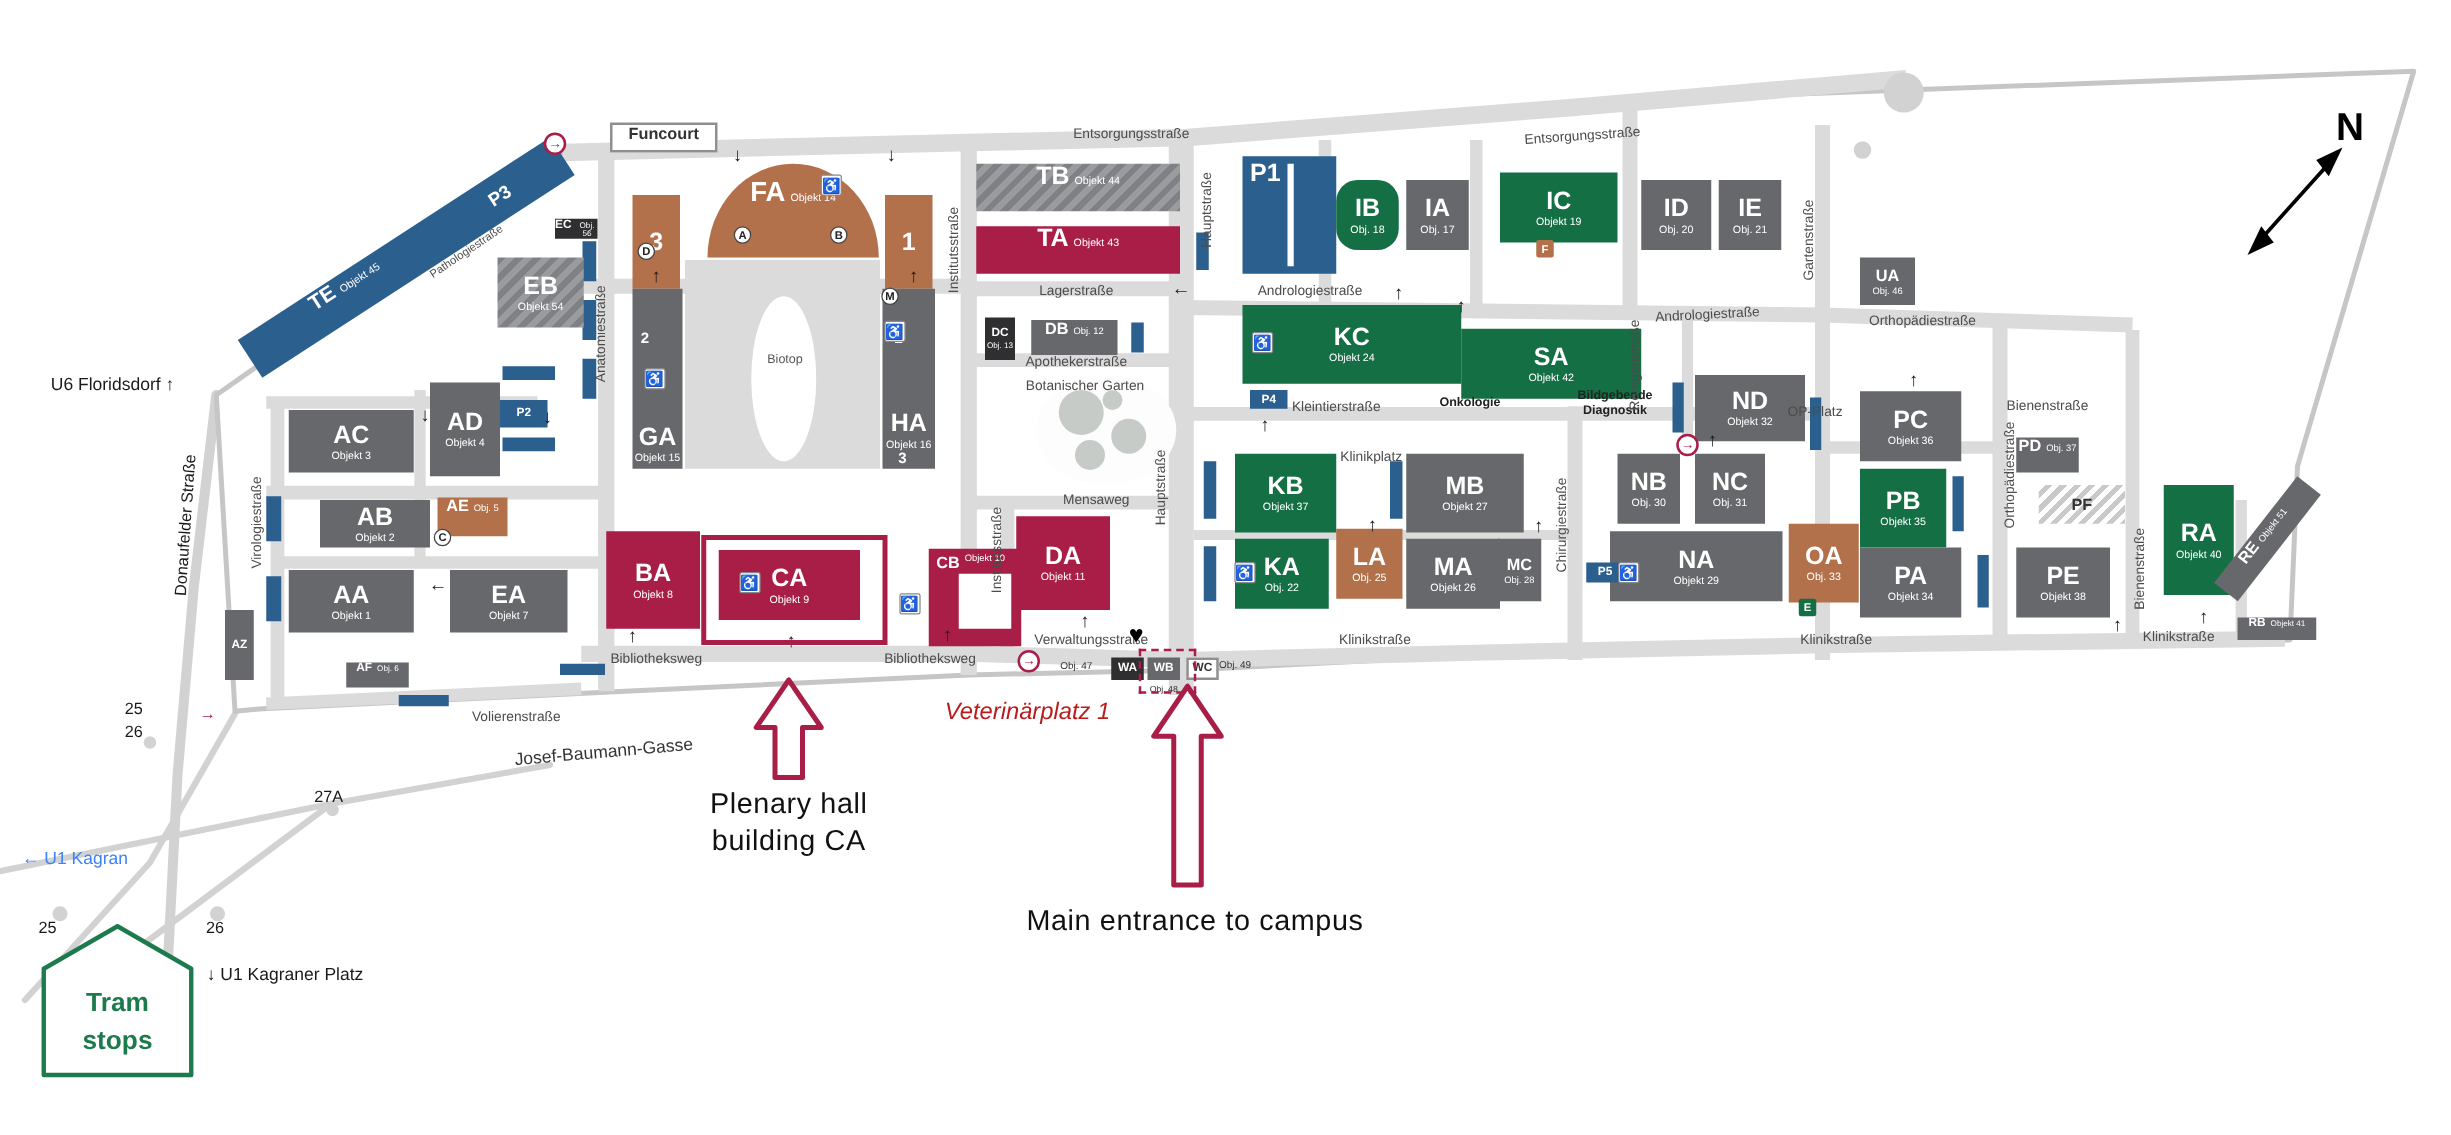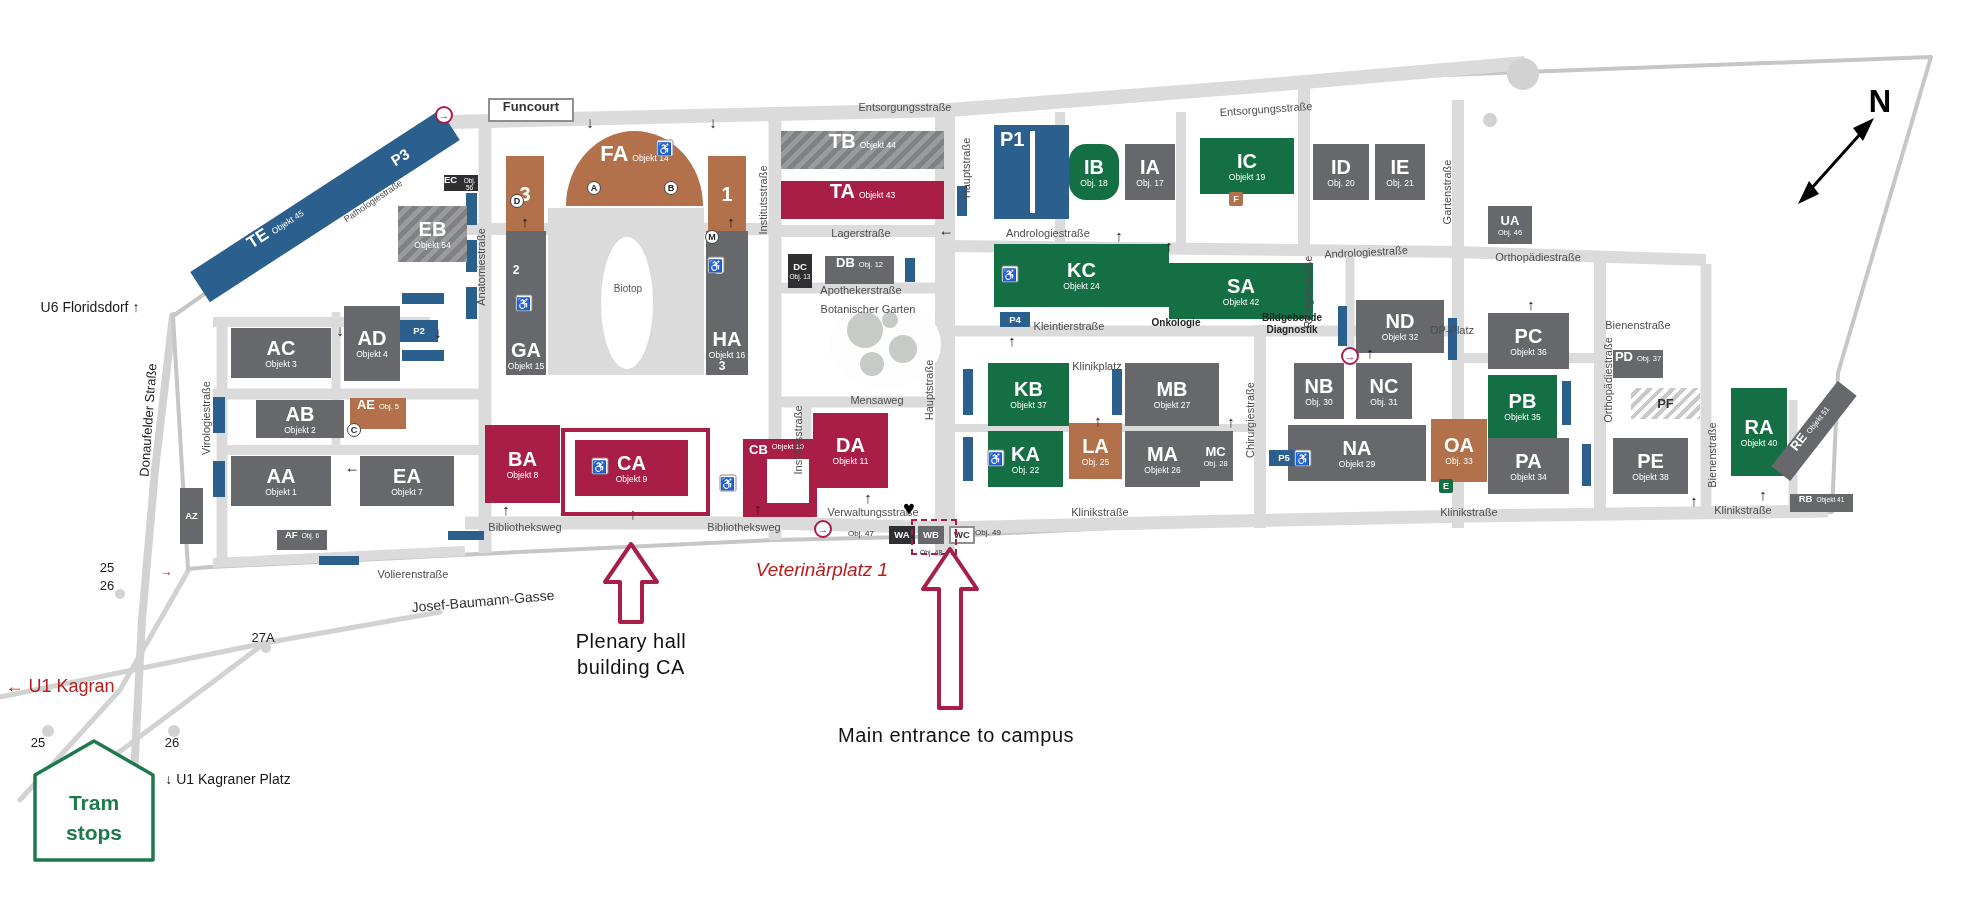--- a/index.html
+++ b/index.html
@@ -39,21 +39,21 @@
   .wc{width:17px;height:17px;background:#fff;border:1px solid #888;border-radius:2px;color:#000;
       font-size:12px;display:flex;align-items:center;justify-content:center;line-height:1;box-sizing:border-box}
   .ent{width:18px;height:18px;border-radius:50%;background:#fff;border:2px solid #a91e47;color:#a91e47;
        font-size:11px;font-weight:700;display:flex;align-items:center;justify-content:center;box-sizing:border-box}
   .dir{font-size:15px;font-weight:700;color:#1a1a1a;line-height:1}
   .pbar{background:#2b5f8e}
 
   #ca-highlight{position:absolute;left:561px;top:428px;width:141px;height:80px;border:4px solid #a91e47}
   #entrance-dash{position:absolute;left:911px;top:519px;width:42px;height:32px;border:2px dashed #a91e47}
   #heart{position:absolute;left:903px;top:498px;font-size:20px;color:#000;line-height:1}
-  .callout{position:absolute;color:#111;font-size:20px;font-weight:500;text-align:center;line-height:1.3;letter-spacing:.5px}
+  .callout{position:absolute;color:#111;font-size:23px;font-weight:500;text-align:center;line-height:1.3;letter-spacing:.5px}
   #plenary-label{left:456px;top:628px;width:350px}
   #entrance-label{left:706px;top:722px;width:500px}
   #tram-label{position:absolute;left:35px;top:788px;width:118px;text-align:center;color:#1d7a4c;
               font-size:21px;font-weight:600;line-height:1.45}
   #compass-n{position:absolute;left:1858px;top:84px;width:44px;text-align:center;font-size:31px;font-weight:700;color:#000}
 </style>
 </head>
 <body>
 
 <div id="stage">
@@ -402,21 +402,21 @@
       <div class="slabel" style="font-size: 10px; color: rgb(85, 85, 85); left: 628px; top: 288px; transform: translate(-50%, -50%);">Biotop</div>
       <div class="slabel" style="font-size: 8px; color: rgb(51, 51, 51); left: 861px; top: 533px; transform: translate(-50%, -50%);">Obj. 47</div>
       <div class="slabel" style="font-size: 7px; color: rgb(51, 51, 51); left: 931px; top: 552px; transform: translate(-50%, -50%);">Obj. 48</div>
       <div class="slabel" style="font-size: 8px; color: rgb(51, 51, 51); left: 988px; top: 532px; transform: translate(-50%, -50%);">Obj. 49</div>
       <div class="slabel" style="font-size: 15px; color: rgb(255, 255, 255); font-weight: 700; left: 400px; top: 157px; transform: translate(-50%, -50%) rotate(-33deg);">P3</div>
       <div class="slabel" style="font-size: 14px; color: rgb(26, 26, 26); left: 90px; top: 307px; transform: translate(-50%, -50%);">U6 Floridsdorf ↑</div>
       <div class="slabel" style="font-size: 13px; color: rgb(26, 26, 26); left: 148px; top: 420px; transform: translate(-50%, -50%) rotate(-86deg);">Donaufelder Straße</div>
       <div class="slabel" style="font-size: 13px; color: rgb(26, 26, 26); left: 107px; top: 567px; transform: translate(-50%, -50%);">25</div>
       <div class="slabel" style="font-size: 13px; color: rgb(26, 26, 26); left: 107px; top: 585px; transform: translate(-50%, -50%);">26</div>
       <div class="slabel" style="font-size: 13px; color: rgb(26, 26, 26); left: 263px; top: 637px; transform: translate(-50%, -50%);">27A</div>
-      <div class="slabel" style="font-size: 18px; color: #b91c1c; left: 60px; top: 686px; transform: translate(-50%, -50%);">← U1 Kagran</div>
+      <div class="slabel" style="font-size: 14px; color: #3b82f6; left: 60px; top: 686px; transform: translate(-50%, -50%);">← U1 Kagran</div>
       <div class="slabel" style="font-size: 13px; color: rgb(26, 26, 26); left: 38px; top: 742px; transform: translate(-50%, -50%);">25</div>
       <div class="slabel" style="font-size: 13px; color: rgb(26, 26, 26); left: 172px; top: 742px; transform: translate(-50%, -50%);">26</div>
       <div class="slabel" style="font-size: 14px; color: rgb(26, 26, 26); left: 228px; top: 779px; transform: translate(-50%, -50%);">↓ U1 Kagraner Platz</div>
       <div class="slabel" style="font-size: 13px; color: rgb(169, 30, 71); font-weight: 700; left: 166px; top: 571px; transform: translate(-50%, -50%);">→</div>
       <div class="chip" style="left: 594px; top: 188px; transform: translate(-50%, -50%);">A</div>
       <div class="chip" style="left: 671px; top: 188px; transform: translate(-50%, -50%);">B</div>
       <div class="chip" style="left: 517px; top: 201px; transform: translate(-50%, -50%);">D</div>
       <div class="chip" style="left: 712px; top: 237px; transform: translate(-50%, -50%);">M</div>
       <div class="chip" style="left: 354px; top: 430px; transform: translate(-50%, -50%);">C</div>
       <div class="chip sq" style="background: rgb(178, 113, 74); left: 1236px; top: 199px; transform: translate(-50%, -50%);">F</div>

